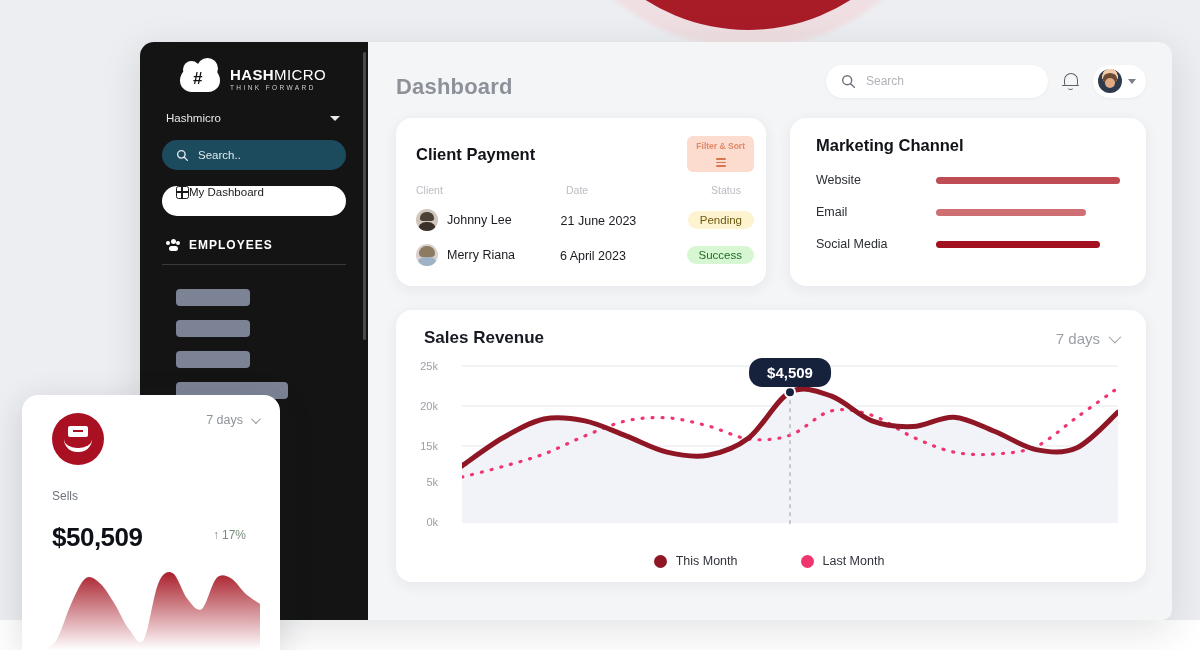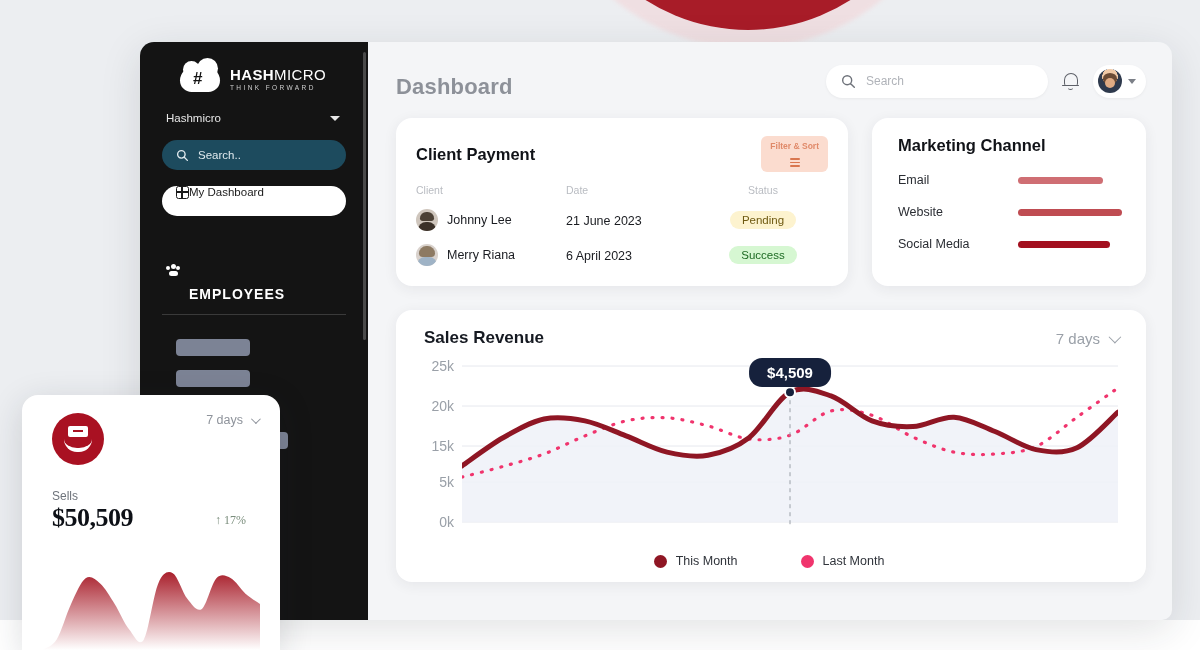--- a/index.html
+++ b/index.html
@@ -112,21 +112,21 @@
     content: ""; position: absolute; background: #1b1b1b;
   }
   .mini-grid:before { left: 4.3px; top: 0; width: 1.3px; height: 100%; }
   .mini-grid:after { top: 4.3px; left: 0; height: 1.3px; width: 100%; }
 
   .side-section {
     margin: 22px 22px 0 22px; display: flex; align-items: center; gap: 9px;
     padding: 0 4px 12px 4px; border-bottom: 1px solid #3a3a3a;
   }
   .side-section .lbl {
-    color: #ffffff; font-size: 14px; font-weight: 700; letter-spacing: 1px; margin-top: 48px;
+    color: #ffffff; font-size: 12px; font-weight: 700; letter-spacing: 1px;
   }
   .people-icon { width: 14px; height: 12px; position: relative; flex: none; }
   .people-icon i {
     position: absolute; background: #fff; border-radius: 50%; display: block;
   }
   .people-icon .h1 { width: 5px; height: 5px; left: 4.5px; top: 0; }
   .people-icon .h2 { width: 4px; height: 4px; left: 0; top: 2px; }
   .people-icon .h3 { width: 4px; height: 4px; right: 0; top: 2px; }
   .people-icon .b1 { width: 9px; height: 5px; left: 2.5px; bottom: 0; border-radius: 3px; }
 
@@ -198,21 +198,21 @@
     width: 0; height: 0; border-left: 4px solid transparent;
     border-right: 4px solid transparent; border-top: 5px solid #7b7f87;
   }
 
   
   .cards-row { display: flex; gap: 24px; margin-top: 18px; }
   .card {
     background: #fff; border-radius: 16px;
     box-shadow: 0 3px 14px rgba(40,45,60,.07);
   }
-  .card-payment { width: 452px; padding: 18px 20px 20px 20px; }
+  .card-payment { width: 370px; padding: 18px 12px 20px 20px; }
   .card-marketing { flex: 1; padding: 18px 22px 20px 26px; }
 
   .card-head { display: flex; align-items: center; justify-content: space-between; }
   .card-title { font-size: 16.5px; font-weight: 700; color: #111318; }
   .filter-btn {
     background: #fbdccf; border-radius: 6px; padding: 5px 9px;
     display: flex; align-items: center; gap: 7px;
     font-size: 8.5px; color: #e08a6a; font-weight: 600;
     filter: blur(.3px);
     flex-direction: column;
@@ -276,21 +276,21 @@
   .range-pick { display: flex; align-items: center; gap: 9px; color: #9aa0a8; font-size: 15px; }
   .chev-line {
     width: 9px; height: 9px; border-right: 1.8px solid #9aa0a8;
     border-bottom: 1.8px solid #9aa0a8; transform: rotate(45deg) translateY(-2px);
   }
   .chart-wrap { position: relative; height: 196px; margin-top: 6px; }
   .y-ticks {
     position: absolute; left: 0; top: 0; width: 40px; height: 176px;
   }
   .y-tick {
-    position: absolute; right: 0; font-size: 14px; color: #9aa0a8;
+    position: absolute; right: 16px; font-size: 11px; color: #9aa0a8;
     transform: translateY(-50%);
   }
   .plot { position: absolute; left: 48px; right: 6px; top: 0; height: 176px; }
   .legend {
     display: flex; justify-content: center; gap: 63px; margin-top: 4px;
   }
   .lg-item { display: flex; align-items: center; gap: 9px; }
   .lg-dot { width: 13px; height: 13px; border-radius: 50%; }
   .lg-txt { font-size: 12.5px; color: #30343b; }
   .tooltip {
@@ -321,21 +321,21 @@
   }
   .wg-icon .hands {
     position: absolute; left: 12px; top: 26px; width: 28px; height: 13px;
     border-bottom: 4px solid #fff; border-radius: 0 0 14px 14px;
   }
   .wg-range { display: flex; align-items: center; gap: 8px; color: #8e939b; font-size: 12.5px; }
   .chev-line.sm {
     width: 7px; height: 7px; border-right: 1.6px solid #8e939b; border-bottom: 1.6px solid #8e939b;
   }
   .wg-sub { font-size: 12px; color: #6e737b; margin-top: 24px; }
-  .wg-val-row { display: flex; align-items: flex-end; justify-content: space-between; margin-top: 0; padding-right: 12px; font-family: Liberation Serif, serif; }
+  .wg-val-row { display: flex; align-items: center; justify-content: space-between; margin-top: 19px; padding-right: 12px; }
   .wg-val { font-size: 26px; font-weight: 700; color: #0d1016; letter-spacing: -.5px; }
   .wg-delta { font-size: 12px; color: #7a8d7c; display: flex; align-items: center; gap: 3px; padding-bottom: 5px; }
   .wg-chart { position: absolute; left: 0; right: 0; bottom: 0; height: 92px; }
 </style>
 </head>
 <body>
 
 <div id="stage">
 
   <div class="bg-band"></div>
@@ -465,29 +465,29 @@
                   <span class="badge badge-success">Success</span>
                 </div>
             </div>
           </div>
         </div>
 
         <div class="card card-marketing">
           <div class="card-title">Marketing Channel</div>
 
           <div class="mk-row">
+            <div class="mk-label">Website</div>
+            <div class="mk-track">
+                <div class="mk-bar" style="width: 98%; background: rgb(191, 76, 82);"></div>
+              </div>
+          </div>
+          <div class="mk-row">
             <div class="mk-label">Email</div>
             <div class="mk-track">
                 <div class="mk-bar" style="width: 80%; background: rgb(207, 110, 115);"></div>
-              </div>
-          </div>
-          <div class="mk-row">
-            <div class="mk-label">Website</div>
-            <div class="mk-track">
-                <div class="mk-bar" style="width: 98%; background: rgb(191, 76, 82);"></div>
               </div>
           </div>
           <div class="mk-row">
             <div class="mk-label">Social Media</div>
             <div class="mk-track">
                 <div class="mk-bar" style="width: 87%; background: rgb(163, 16, 31);"></div>
               </div>
           </div>
         </div>
       </div>

